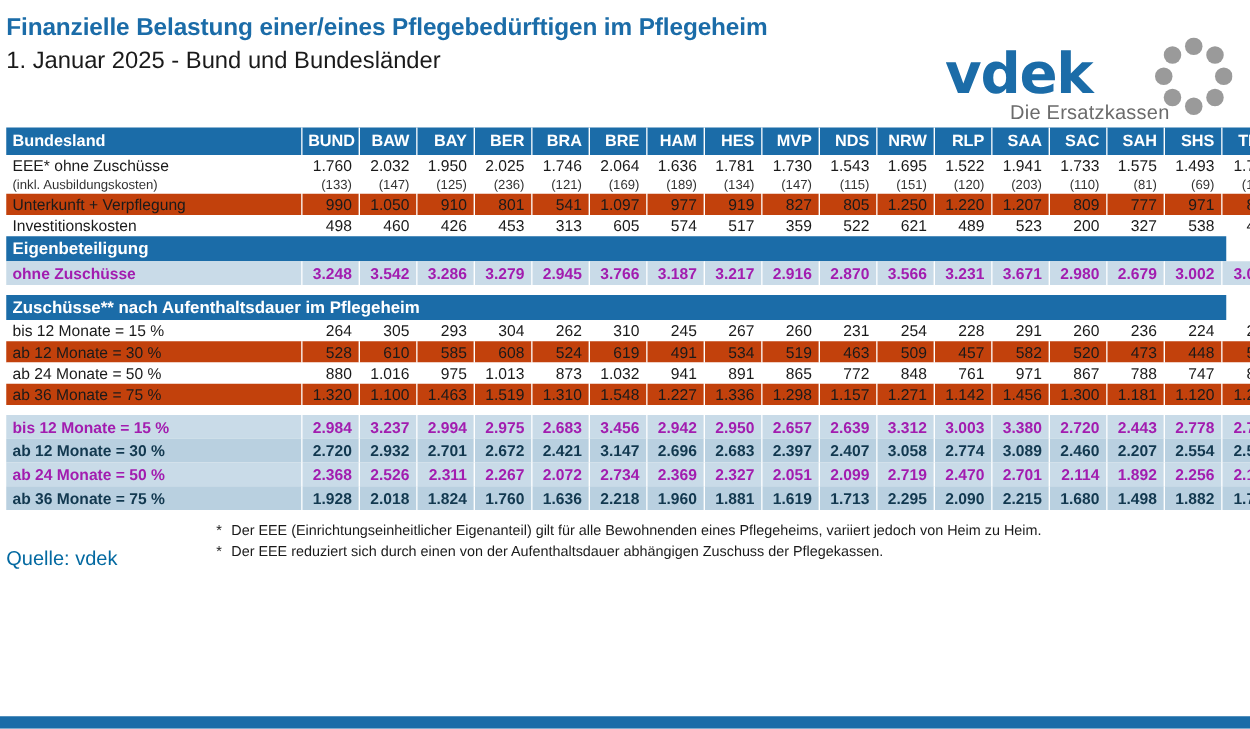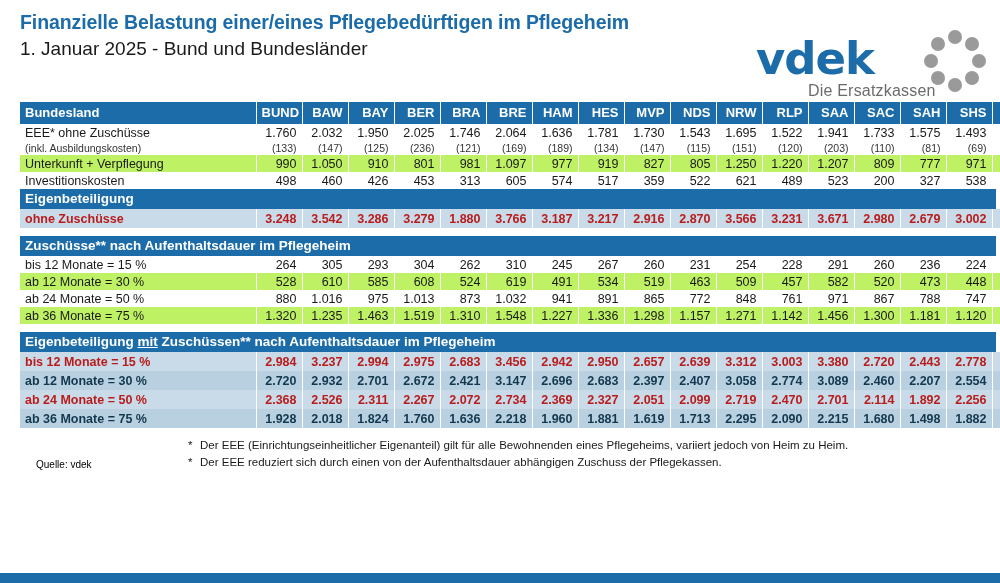--- a/index.html
+++ b/index.html
@@ -12,21 +12,21 @@
     height: 583px;
     font-family: "Liberation Sans", sans-serif;
     color: #1a1a1a;
     overflow: hidden;
   }
   .page {
     position: relative;
     width: 1000px;
     height: 583px;
     box-sizing: border-box;
-    padding: 10px 12px 0 20px;
+    padding: 10px 12px 0 5px;
   }
   
   .header {
     position: relative;
     height: 92px;
   }
   .title1 {
     color: #1b6ca8;
     font-size: 19.5px;
     font-weight: bold;
@@ -112,21 +112,21 @@
   }
   .num:last-child { border-right: none; }
   .lbl {
     text-align: left;
     padding: 0 5px 0 5px;
     height: 17px;
     font-size: 12.5px;
     border-right: 1px solid #ffffff;
   }
   .rowA td { background: #ffffff; }
-  .rowB td { background: #bef264; }
+  .rowB td { background: #c2410c; }
   .small td.num, .small td.lbl {
     font-size: 10.5px;
     height: 14px;
     color: #333;
   }
   
   .band {
     background: #1b6ca8;
     color: #ffffff;
     font-size: 13.5px;
@@ -135,21 +135,21 @@
     line-height: 20px;
     padding: 0 5px;
     width: 976px;
     box-sizing: border-box;
   }
   .band .under { text-decoration: underline; }
   .spacer { height: 8px; }
   
   .blue td {
     background: #c9dbe8;
-    color: #b91c1c;
+    color: #a21caf;
     font-weight: bold;
     font-size: 12.5px;
     height: 19px;
   }
   .blue2 td {
     background: #b9d0e0;
     color: #12384f;
     font-weight: bold;
     font-size: 12.5px;
     height: 19px;
@@ -162,24 +162,24 @@
   }
   .fn {
     font-size: 11.5px;
     color: #1a1a1a;
     line-height: 17px;
     margin-left: 168px;
   }
   .fn .star { display: inline-block; width: 12px; }
   .source {
     position: absolute;
-    left: 16px;
+    left: 0;
     top: 22px;
-    font-size: 10px;
-    color: #000000;
+    font-size: 16px;
+    color: #0369a1;
   }
   .bottombar {
     position: absolute;
     left: 0;
     bottom: 0;
     width: 1000px;
     height: 10px;
     background: #1b6ca8;
   }
 </style>
@@ -294,21 +294,21 @@
       <td class="num">(69)</td>
       <td class="num">(130)</td>
     </tr>
 
     <tr class="rowB">
       <td class="lbl">Unterkunft + Verpflegung</td>
       <td class="num">990</td>
       <td class="num">1.050</td>
       <td class="num">910</td>
       <td class="num">801</td>
-      <td class="num">981</td>
+      <td class="num">541</td>
       <td class="num">1.097</td>
       <td class="num">977</td>
       <td class="num">919</td>
       <td class="num">827</td>
       <td class="num">805</td>
       <td class="num">1.250</td>
       <td class="num">1.220</td>
       <td class="num">1.207</td>
       <td class="num">809</td>
       <td class="num">777</td>
@@ -362,21 +362,21 @@
       <col style="width:46px">
         <col style="width:46px">
     </colgroup>
     <tbody>
         <tr class="blue">
       <td class="lbl"><span class="under">ohne</span><span> Zuschüsse</span></td>
       <td class="num">3.248</td>
       <td class="num">3.542</td>
       <td class="num">3.286</td>
       <td class="num">3.279</td>
-      <td class="num">1.880</td>
+      <td class="num">2.945</td>
       <td class="num">3.766</td>
       <td class="num">3.187</td>
       <td class="num">3.217</td>
       <td class="num">2.916</td>
       <td class="num">2.870</td>
       <td class="num">3.566</td>
       <td class="num">3.231</td>
       <td class="num">3.671</td>
       <td class="num">2.980</td>
       <td class="num">2.679</td>
@@ -468,21 +468,21 @@
       <td class="num">761</td>
       <td class="num">971</td>
       <td class="num">867</td>
       <td class="num">788</td>
       <td class="num">747</td>
       <td class="num">864</td>
     </tr>
     <tr class="rowB">
       <td class="lbl">ab 36 Monate  = 75 %</td>
       <td class="num">1.320</td>
-      <td class="num">1.235</td>
+      <td class="num">1.100</td>
       <td class="num">1.463</td>
       <td class="num">1.519</td>
       <td class="num">1.310</td>
       <td class="num">1.548</td>
       <td class="num">1.227</td>
       <td class="num">1.336</td>
       <td class="num">1.298</td>
       <td class="num">1.157</td>
       <td class="num">1.271</td>
       <td class="num">1.142</td>
@@ -490,21 +490,20 @@
       <td class="num">1.300</td>
       <td class="num">1.181</td>
       <td class="num">1.120</td>
       <td class="num">1.296</td>
     </tr>
   </tbody>
     </table>
 
   <div class="spacer"></div>
 
-  <div class="band"><span>Eigenbeteiligung </span><span class="under">mit</span><span> Zuschüssen** nach Aufenthaltsdauer im Pflegeheim</span></div>
 
   <table>
     <colgroup>
       <col style="width:236px">
         <col style="width:46px">
         <col style="width:46px">
         <col style="width:46px">
       <col style="width:46px">
         <col style="width:46px">
         <col style="width:46px">

